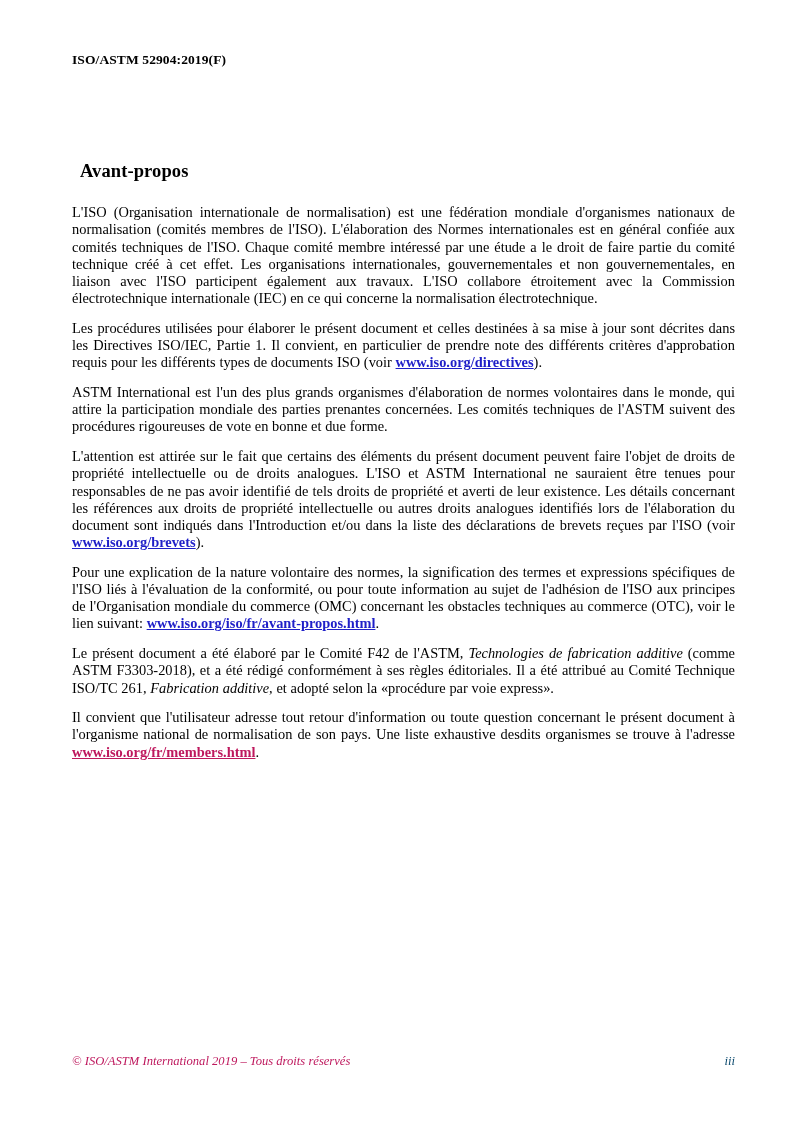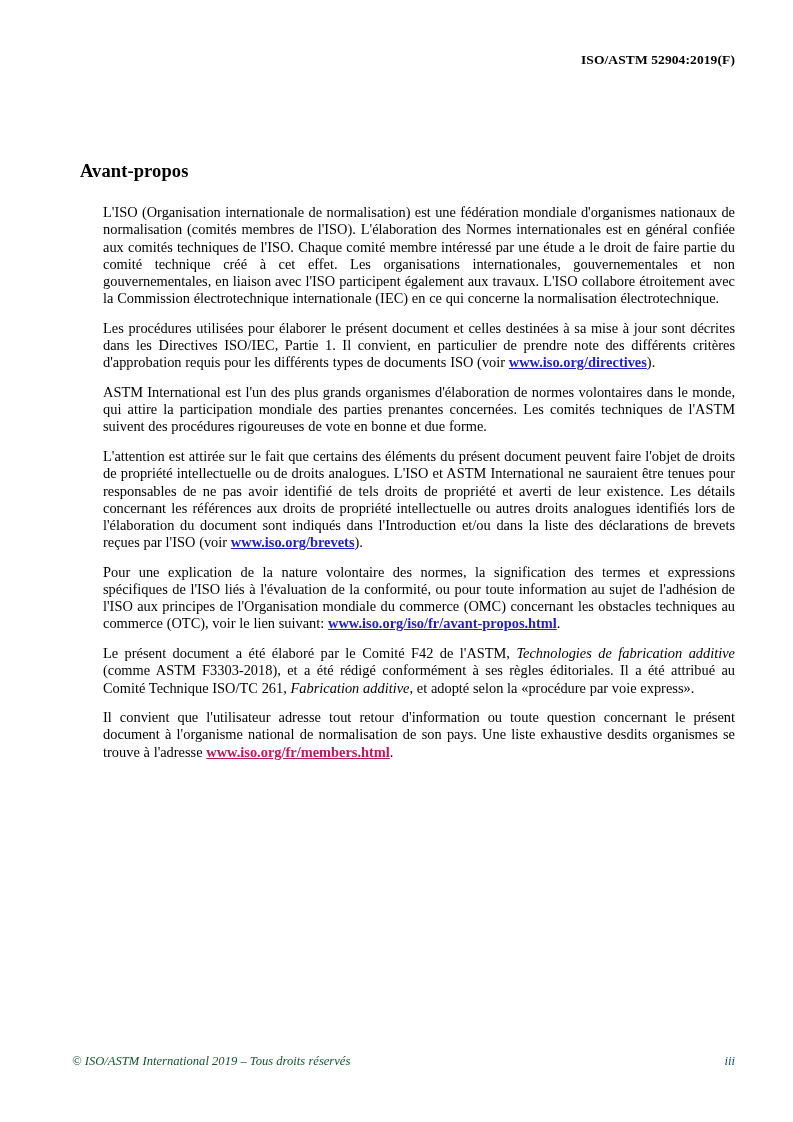--- a/index.html
+++ b/index.html
@@ -21,21 +21,20 @@
     box-sizing: border-box;
     overflow: hidden;
   }
 
   
   .page-header {
     position: absolute;
     top: 52px;
     left: 72px;
     right: 58px;
-    text-align: right;
     font-weight: bold;
     font-size: 13.5px;
     letter-spacing: 0.1px;
     line-height: 1.2;
   }
 
   
   .content {
     position: absolute;
     top: 160px;
@@ -55,21 +54,21 @@
     font-size: 14.4px;
     line-height: 17.2px;
     margin: 0 0 12.5px 0;
     text-align: justify;
     text-justify: inter-word;
     hyphens: none;
   }
   p.para:last-child { margin-bottom: 0; }
 
   
-  p.para { word-spacing: 0.01em; margin-left: 31px; }
+  p.para { word-spacing: 0.01em; }
 
   a.doclink,
   .doclink {
     color: #1f1fc8;
     text-decoration: underline;
     text-underline-offset: 1px;
     font-weight: bold;
   }
 
   em.ital {
@@ -82,21 +81,21 @@
     left: 72px;
     right: 58px;
     bottom: 53px;
     display: flex;
     align-items: baseline;
     justify-content: space-between;
     font-size: 12.6px;
   }
   .footer-copyright {
     font-style: italic;
-    color: #14532d;
+    color: #be185d;
     white-space: nowrap;
   }
   .footer-pagenum {
     font-style: italic;
     color: #0c4a6e;
   }
 </style>
 </head>
 <body>
 

